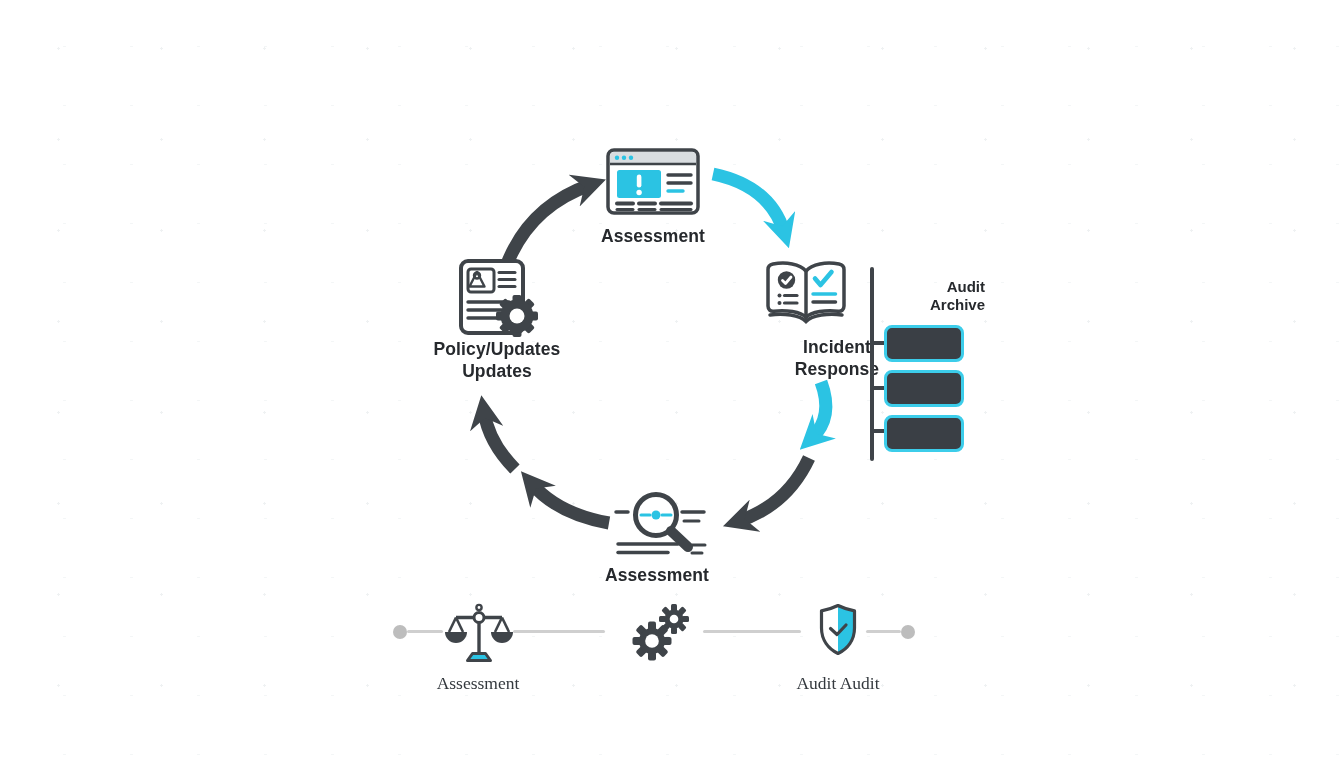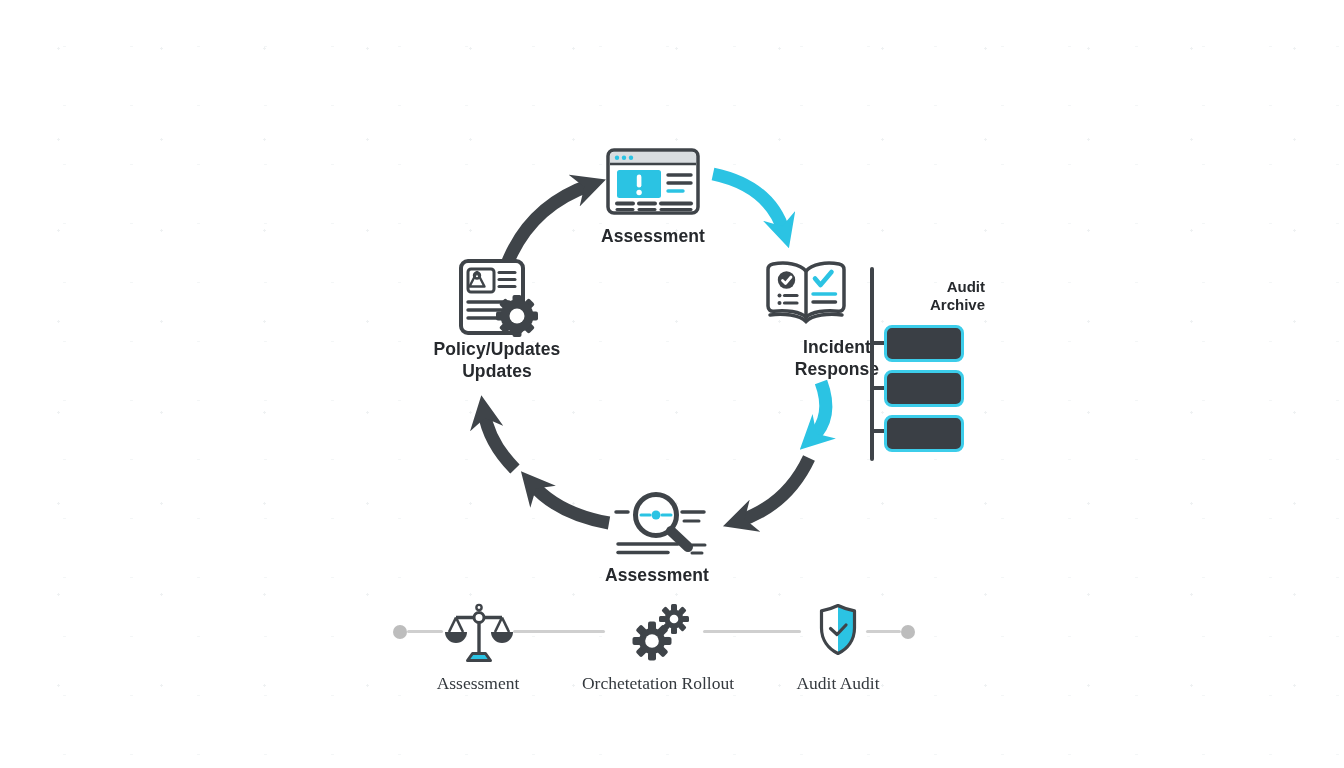--- a/index.html
+++ b/index.html
@@ -209,16 +209,15 @@
       </defs>
     <path d="M23 3.5 C17 6.5 11 8 6.5 8.8 V26 C6.5 38 13.5 46.8 23 51.5 C32.5 46.8 39.5 38 39.5 26 V8.8 C35 8 29 6.5 23 3.5 Z" fill="#fff"></path>
     <path d="M23 3.5 C17 6.5 11 8 6.5 8.8 V26 C6.5 38 13.5 46.8 23 51.5 C32.5 46.8 39.5 38 39.5 26 V8.8 C35 8 29 6.5 23 3.5 Z" fill="#2bc3e3" clip-path="url(#shr)"></path>
     <path d="M23 3.5 C17 6.5 11 8 6.5 8.8 V26 C6.5 38 13.5 46.8 23 51.5 C32.5 46.8 39.5 38 39.5 26 V8.8 C35 8 29 6.5 23 3.5 Z" fill="none" stroke="#3f4449" stroke-width="3.2" stroke-linejoin="round"></path>
     <path d="M15.5 26.5 L22 32.5 L31 23" fill="none" stroke="#3f4449" stroke-width="3.2" stroke-linecap="round" stroke-linejoin="round"></path>
   </svg>
   <div class="tl-seg" style="left:866px;width:35px"></div>
   <div class="tl-dot" style="left:901px"></div>
 
   <div class="tl-label" style="left:403px;width:150px">Assessment</div>
-  <div class="tl-label" style="left:553px;width:210px">Orchetetation Rollout</div>
   <div class="tl-label" style="left:763px;width:150px">Audit Audit</div>
 
 </div>
 
 </body></html>

